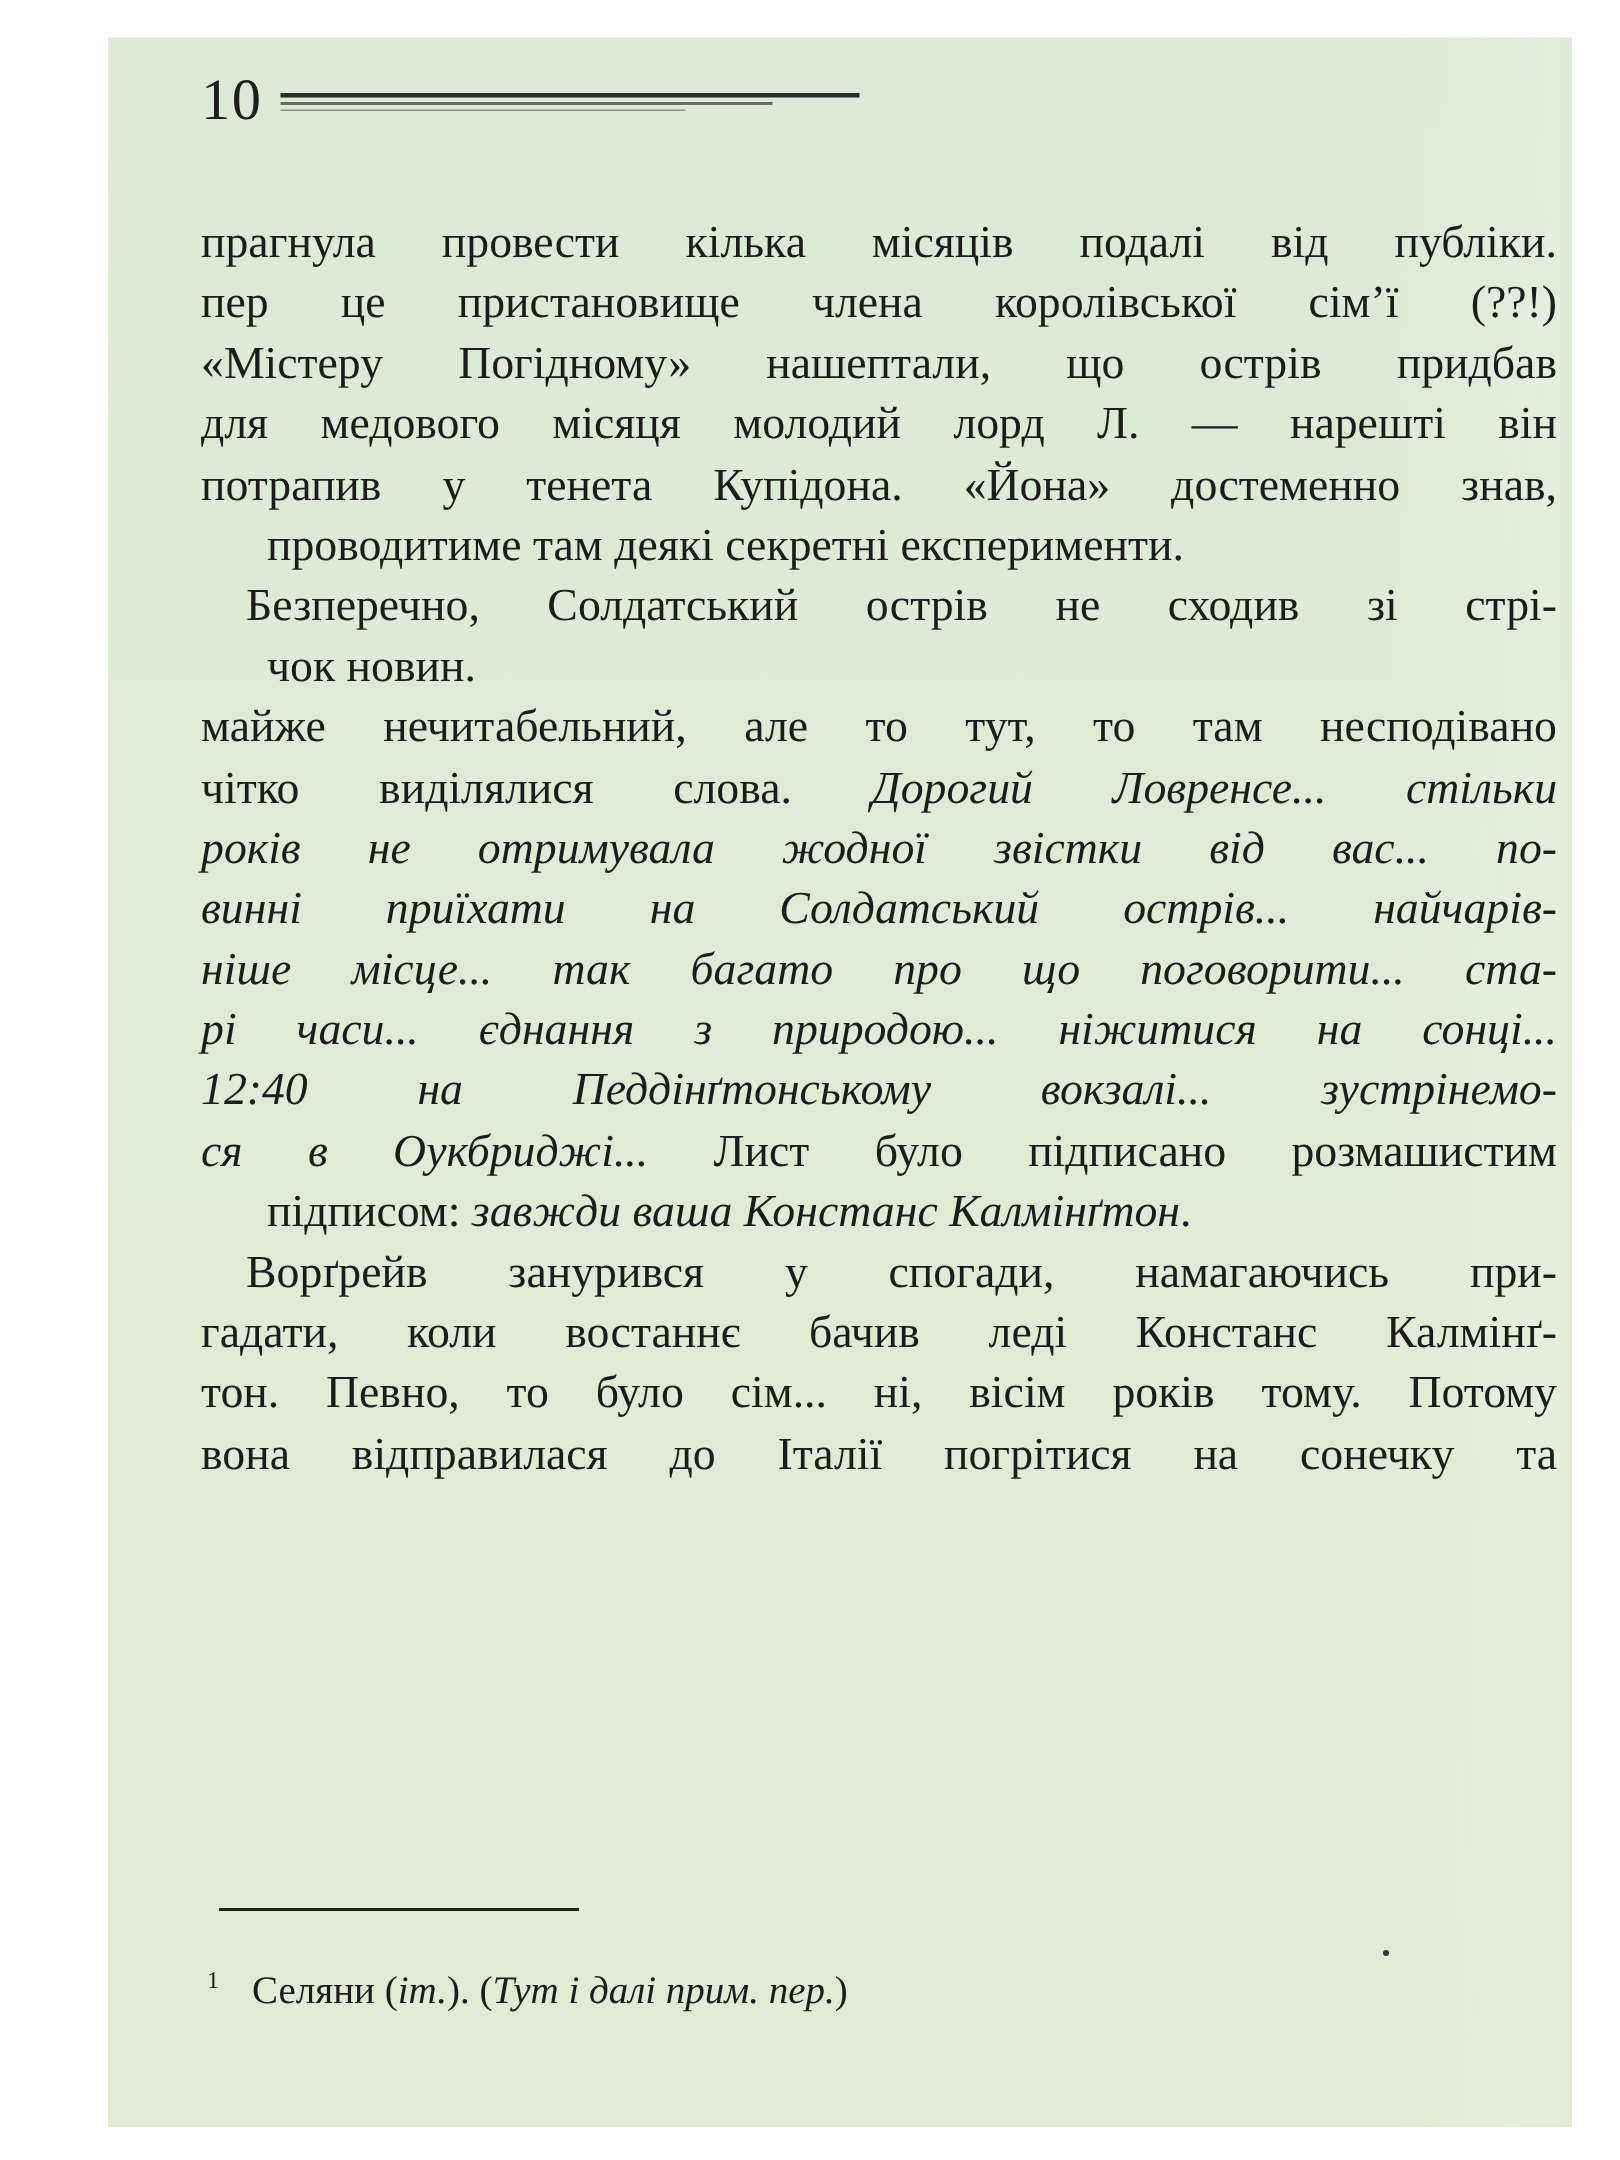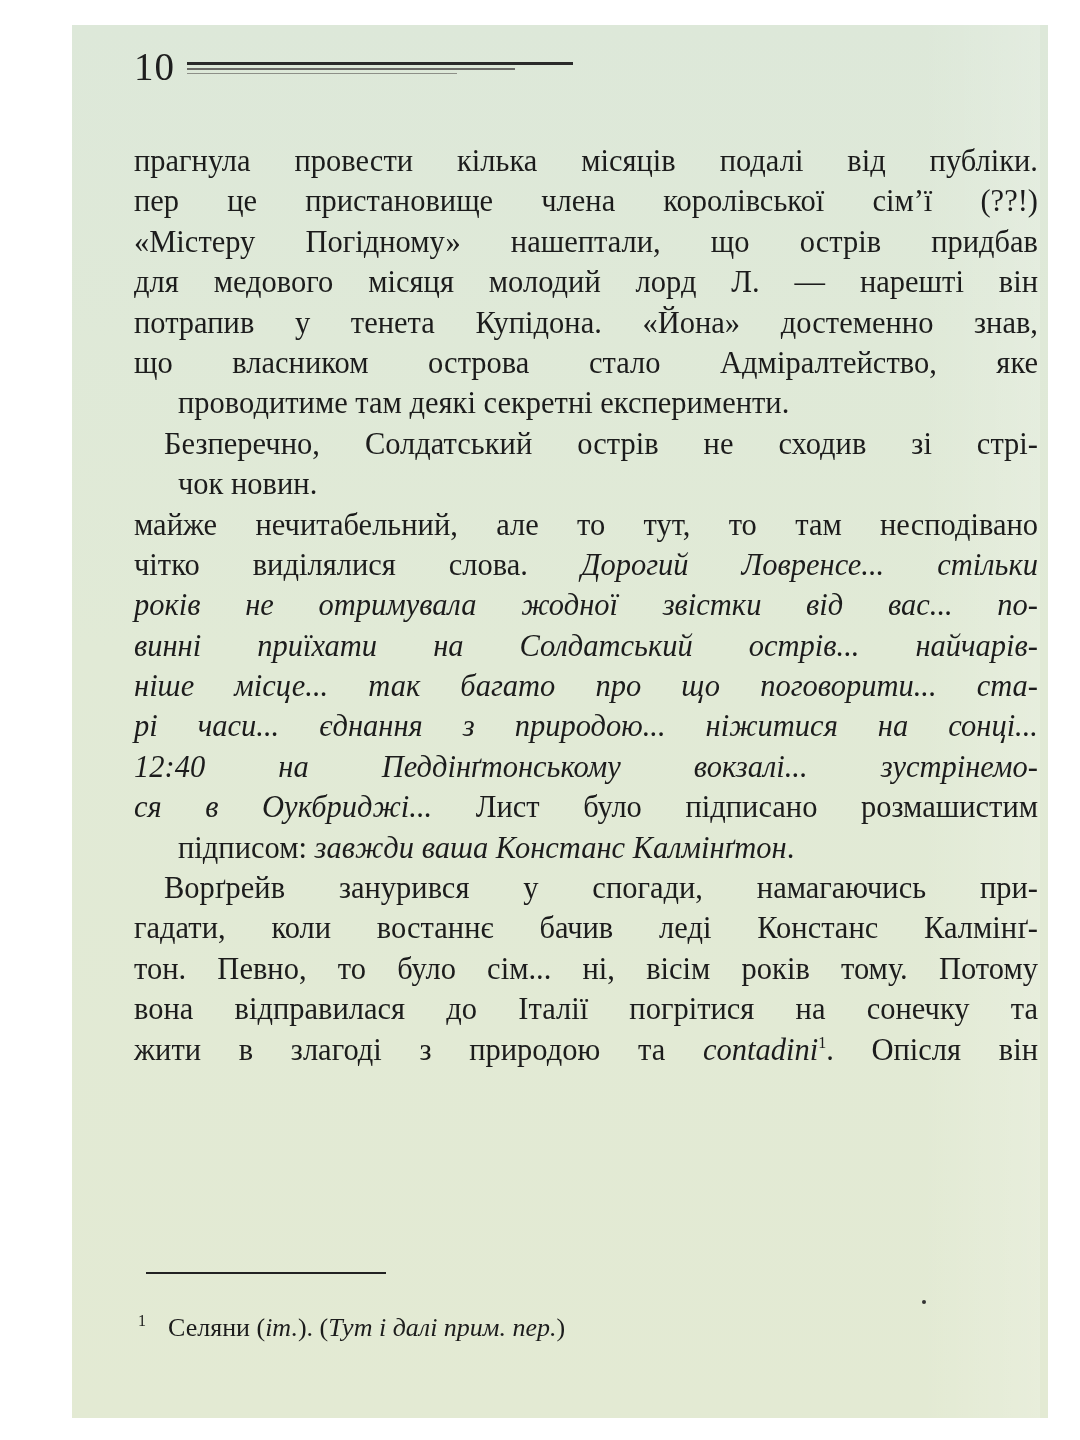--- a/index.html
+++ b/index.html
@@ -131,38 +131,36 @@
     <div class="rule r2"></div>
     <div class="rule r3"></div>
   </div>
 
   <div class="text-block" id="text-block">
       <span class="line"><span>прагнула провести кілька місяців подалі від публіки.</span></span>
       <span class="line"><span>пер це пристановище члена королівської сім’ї (??!)</span></span>
       <span class="line"><span>«Містеру Погідному» нашептали, що острів придбав</span></span>
       <span class="line"><span>для медового місяця молодий лорд Л. — нарешті він</span></span>
       <span class="line"><span>потрапив у тенета Купідона. «Йона» достеменно знав,</span></span>
-      <span class="line"><span>що власником острова стало Адміралтейство, яке</span></span>
       <span class="line last"><span>проводитиме там деякі секретні експерименти.</span></span>
       <span class="line indent"><span>Безперечно, Солдатський острів не сходив зі стрі-</span></span>
       <span class="line last"><span>чок новин.</span></span>
       <span class="line"><span>майже нечитабельний, але то тут, то там несподівано</span></span>
       <span class="line"><span>чітко виділялися слова. </span><span class="it">Дорогий Ловренсе... стільки</span></span>
       <span class="line"><span class="it">років не отримувала жодної звістки від вас... по-</span></span>
       <span class="line"><span class="it">винні приїхати на Солдатський острів... найчарів-</span></span>
       <span class="line"><span class="it">ніше місце... так багато про що поговорити... ста-</span></span>
       <span class="line"><span class="it">рі часи... єднання з природою... ніжитися на сонці...</span></span>
       <span class="line"><span class="it">12:40 на Педдінґтонському вокзалі... зустрінемо-</span></span>
       <span class="line"><span class="it">ся в Оукбриджі...</span><span> Лист було підписано розмашистим</span></span>
       <span class="line last"><span>підписом: </span><span class="it">завжди ваша Констанс Калмінґтон</span><span>.</span></span>
       <span class="line indent"><span>Ворґрейв занурився у спогади, намагаючись при-</span></span>
       <span class="line"><span>гадати, коли востаннє бачив леді Констанс Калмінґ-</span></span>
       <span class="line"><span>тон. Певно, то було сім... ні, вісім років тому. Потому</span></span>
       <span class="line"><span>вона відправилася до Італії погрітися на сонечку та</span></span>
-      <span class="line"><span>жити в злагоді з природою та </span><span class="it">contadini</span><sup>1</sup><span>. Опісля він</span></span>
     </div>
 
   <div class="footnote-rule"></div>
   <div class="footnote">
     <span class="fn-mark">1</span><span>Селяни (</span><span class="it">іт.</span><span>). (</span><span class="it">Тут і далі прим. пер.</span><span>)</span>
   </div>
 
   <div class="speck" style="left:850px; top:1275px;"></div>
 </div>
 

